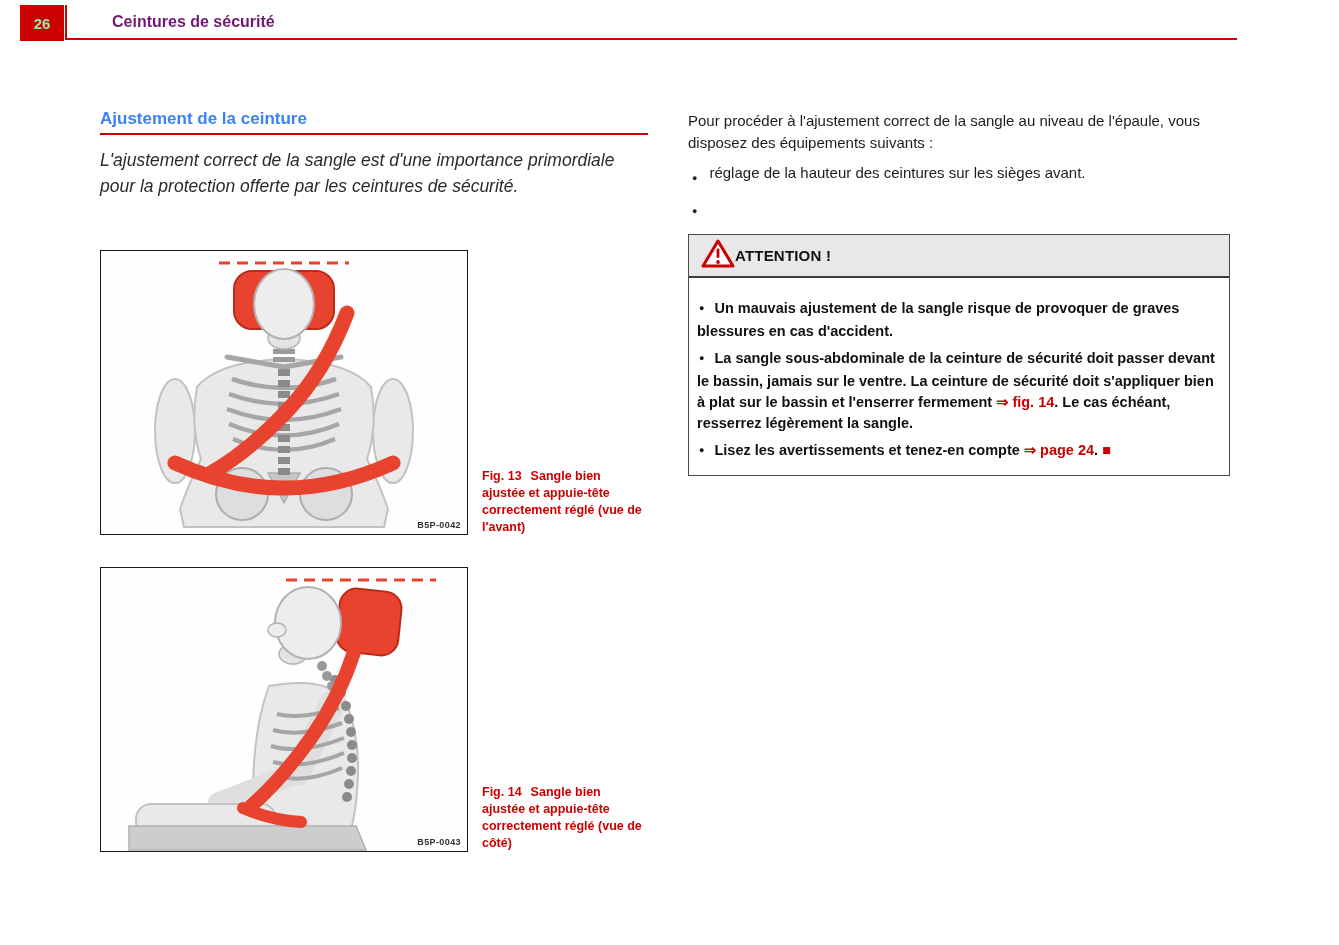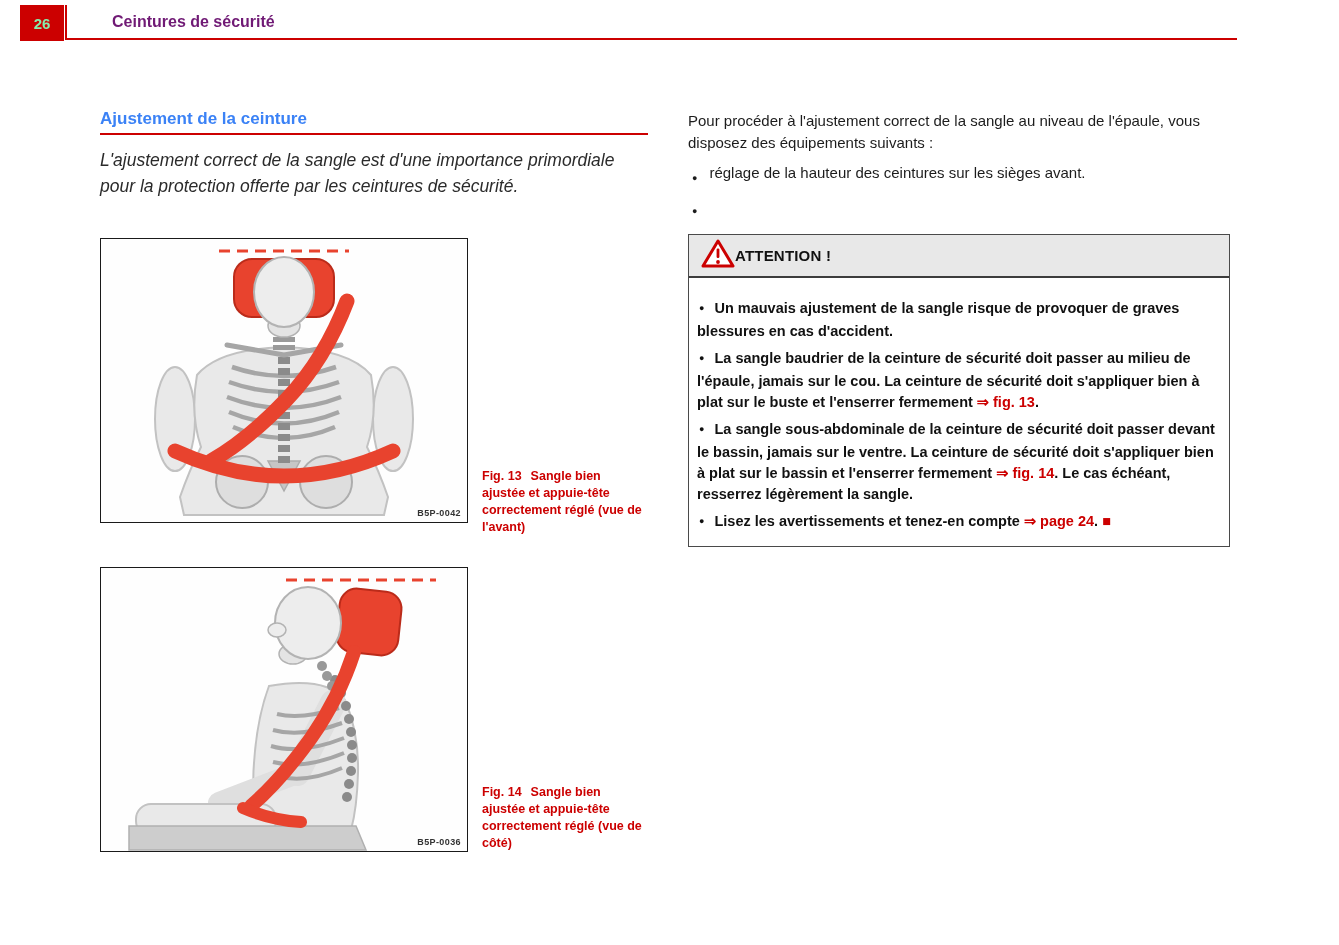--- a/index.html
+++ b/index.html
@@ -17,21 +17,21 @@
   .header-title { left:112px; top:13px; font-size:16px; font-weight:bold; color:#701a75; }
   .header-rule { left:65px; top:38px; width:1172px; height:2px; background:#cc0000; }
 
   
   .section-title { left:100px; top:109px; font-size:17px; font-weight:bold; color:#3b82f6; }
   .section-rule { left:100px; top:133px; width:548px; height:2px; background:#cc0000; }
   .left-intro { left:100px; top:147px; width:525px; font-style:italic; font-size:17.5px;
                 line-height:26px; color:#2b2b2b; }
 
   .figure { width:368px; height:285px; border:1px solid #1a1a1a; background:#fefefe; }
-  #fig13-box { left:100px; top:238px; }
+  #fig13-box { left:100px; top:250px; }
   #fig14-box { left:100px; top:567px; }
   .figure svg { display:block; }
   .fig-code { position:absolute; right:6px; bottom:4px; font-size:9px; font-weight:bold;
               color:#333333; letter-spacing:0.4px; }
 
   .fig-caption { width:160px; color:#cc0000; font-weight:bold; font-size:12.5px; line-height:17px; }
   #fig13-caption { left:482px; top:468px; }
   #fig14-caption { left:482px; top:784px; }
   .fig-label { margin-right:9px; }
 
@@ -128,21 +128,21 @@
       <circle cx="246" cy="229" r="5" fill="#8b8b8b"></circle>
     <circle cx="221" cy="98" r="5" fill="#999999"></circle>
       <circle cx="226" cy="108" r="5" fill="#999999"></circle>
       <circle cx="231" cy="118" r="5" fill="#999999"></circle>
     <ellipse cx="192" cy="86" rx="14" ry="10" fill="#e4e4e4" stroke="#b3b3b3" stroke-width="1.5"></ellipse>
     <ellipse cx="207" cy="55" rx="33" ry="36" fill="#ededed" stroke="#b3b3b3" stroke-width="2"></ellipse>
     <ellipse cx="176" cy="62" rx="9" ry="7" fill="#ededed" stroke="#b3b3b3" stroke-width="1.5"></ellipse>
     <path d="M 253 84 Q 238 130 210 170 Q 180 212 150 238" fill="none" stroke="#e8432e" stroke-width="14" stroke-linecap="round"></path>
     <path d="M 142 240 Q 170 252 200 254" fill="none" stroke="#e8432e" stroke-width="12" stroke-linecap="round"></path>
   </svg>
-  <span class="fig-code">B5P-0036</span>
+  <span class="fig-code">B5P-0043</span>
 </div>
 <div class="abs fig-caption" id="fig14-caption">
   <span class="fig-label">Fig. 14</span><span>Sangle bien ajustée et appuie-tête correctement réglé (vue de côté)</span>
 </div>
 
 <div class="abs right-intro">Pour procéder à l'ajustement correct de la sangle au niveau de l'épaule, vous disposez des équipements suivants :</div>
 
 <div class="abs bullet-list">
   <div class="bullet-item">
     <span class="bullet-dot">●</span>
@@ -159,17 +159,16 @@
       <svg width="34" height="30" viewBox="0 0 34 30" aria-hidden="true">
         <path d="M17 2 L32 27 L2 27 Z" fill="#ffffff" stroke="#cc0000" stroke-width="3" stroke-linejoin="round"></path>
         <rect x="15.6" y="9.5" width="2.8" height="9.5" rx="1.2" fill="#cc0000"></rect>
         <circle cx="17" cy="23" r="1.9" fill="#cc0000"></circle>
       </svg>
     </span>
     <span class="attention-title">ATTENTION !</span>
   </div>
   <div class="attention-body">
     <p class="att-item"><span class="att-bullet">●</span><span>Un mauvais ajustement de la sangle risque de provoquer de graves blessures en cas d'accident.</span></p>
-    <p class="att-item"><span class="att-bullet">●</span><span>La sangle baudrier de la ceinture de sécurité doit passer au milieu de l'épaule, jamais sur le cou. La ceinture de sécurité doit s'appliquer bien à plat sur le buste et l'enserrer fermement </span><span class="ref">⇒ fig. 13</span><span>.</span></p>
     <p class="att-item"><span class="att-bullet">●</span><span>La sangle sous-abdominale de la ceinture de sécurité doit passer devant le bassin, jamais sur le ventre. La ceinture de sécurité doit s'appliquer bien à plat sur le bassin et l'enserrer fermement </span><span class="ref">⇒ fig. 14</span><span>. Le cas échéant, resserrez légèrement la sangle.</span></p>
     <p class="att-item"><span class="att-bullet">●</span><span>Lisez les avertissements et tenez-en compte </span><span class="ref">⇒ page 24</span><span>. </span><span class="end-marker">■</span></p>
   </div>
 </div>
 
 </body></html>

